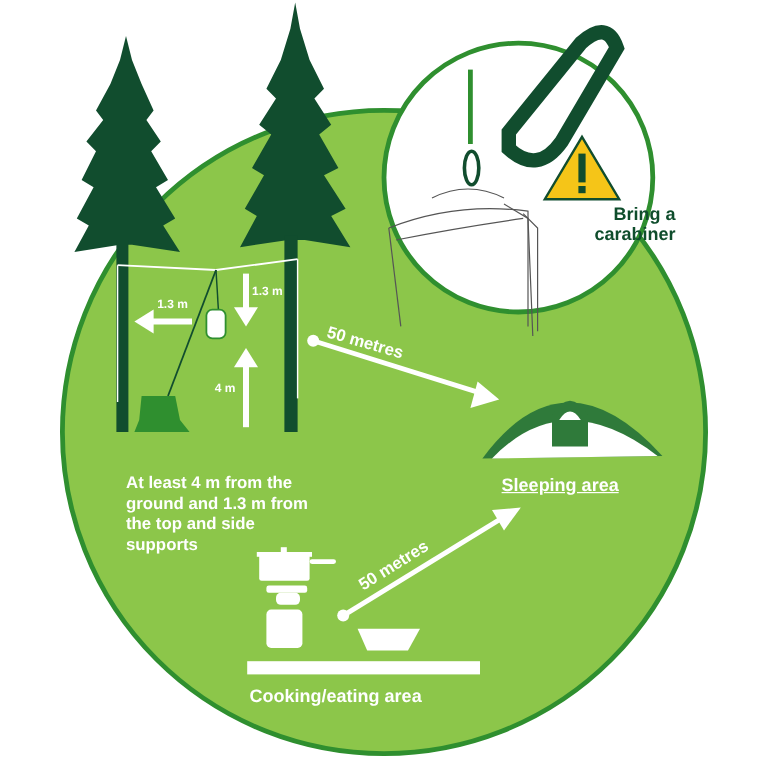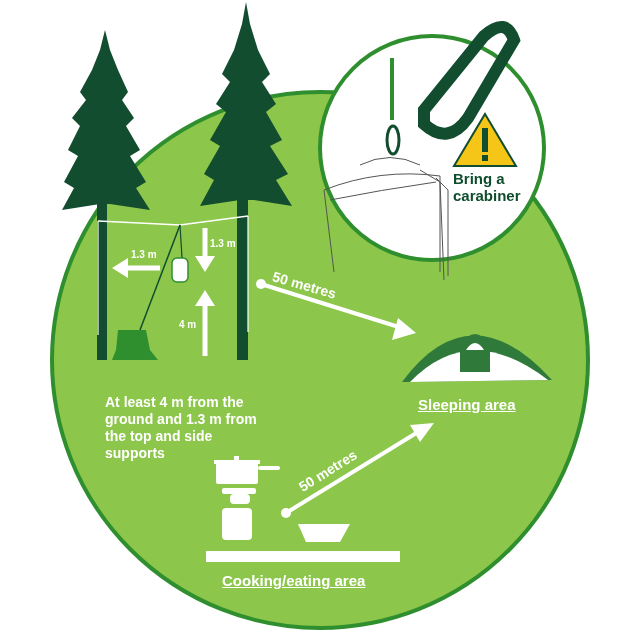--- a/index.html
+++ b/index.html
@@ -106,15 +106,15 @@
 
 <div class="lbl small" style="left:131px;top:249px;">1.3 m</div>
 <div class="lbl small" style="left:210px;top:238px;">1.3 m</div>
 <div class="lbl small" style="left:179px;top:319px;">4 m</div>
 <div class="lbl note" style="left:105px;top:374px;">At least 4 m from the ground and 1.3 m from the top and side supports</div>
 
 <div class="lbl dist" style="left:273px;top:268px;transform:rotate(16deg);">50 metres</div>
 <div class="lbl dist" style="left:300px;top:480px;transform:rotate(-32deg);">50 metres</div>
 
 <div class="lbl area" style="left:418px;top:396px;text-decoration:underline;">Sleeping area</div>
-<div class="lbl area" style="left:222px;top:572px;text-decoration:underline;">Cooking/eating area</div>
+<div class="lbl area" style="left:208px;top:572px;">Cooking/eating area</div>
 
-<div class="lbl warn" style="left:453px;top:170px;">Bring a carabiner</div>
+<div class="lbl warn" style="left:453px;top:170px;text-align:right;">Bring a carabiner</div>
 
 </body></html>

